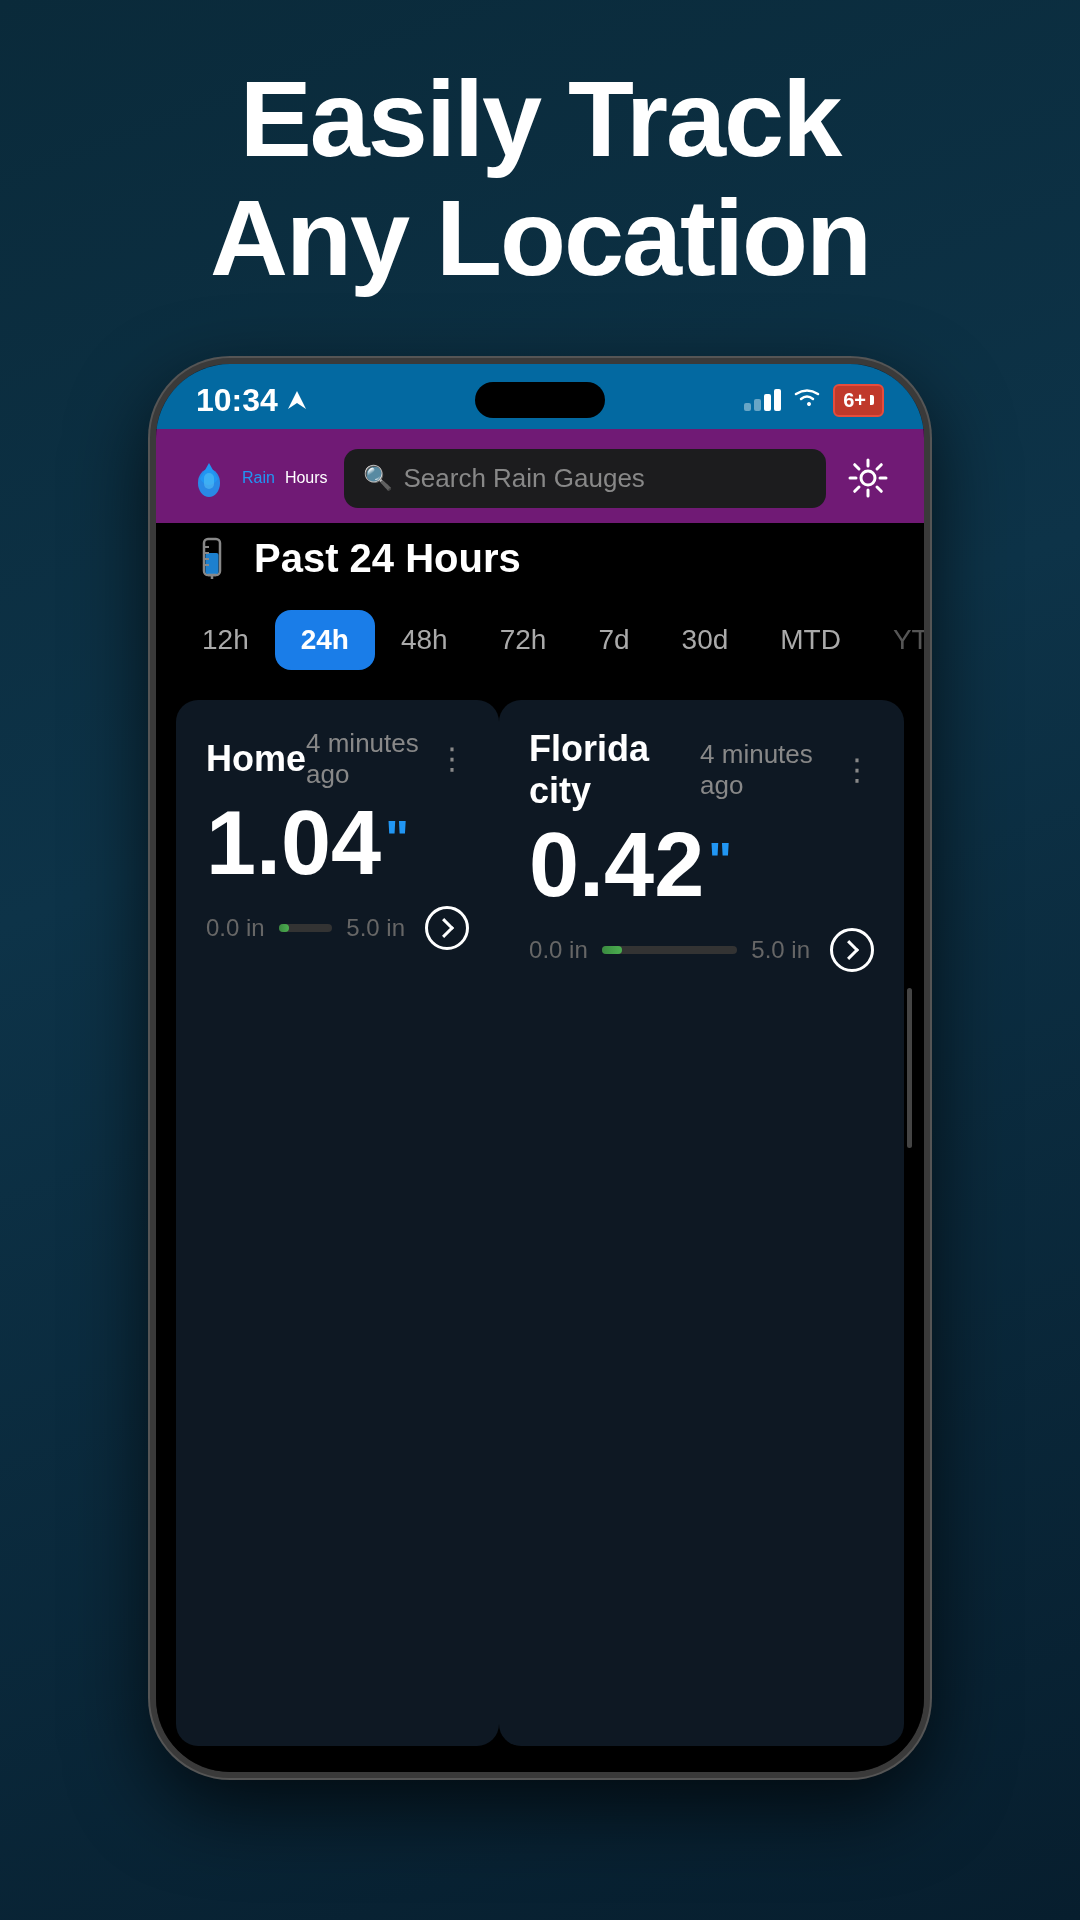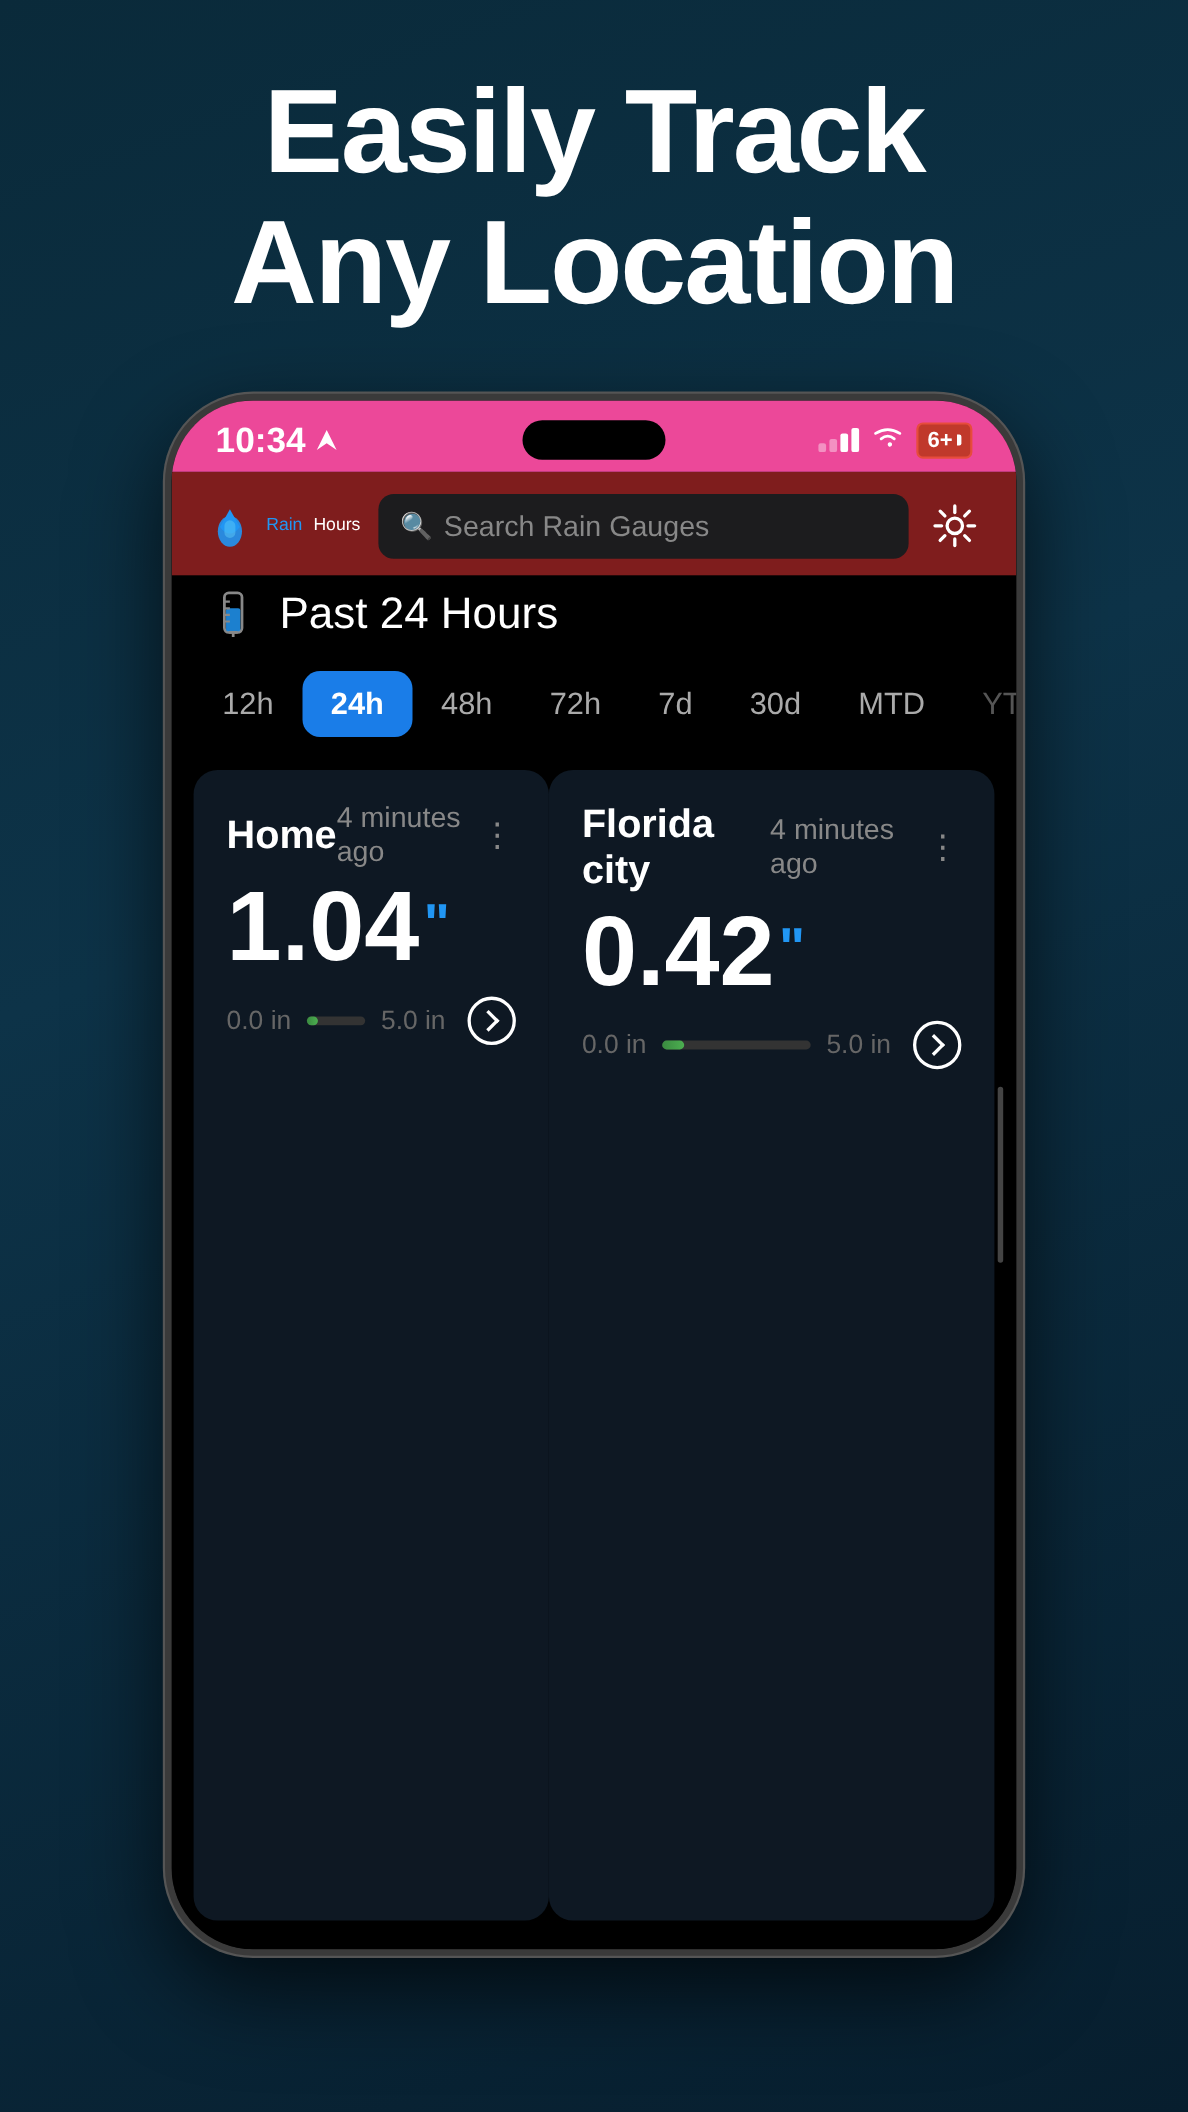--- a/index.html
+++ b/index.html
@@ -62,21 +62,21 @@
       right: -10px;
       top: 240px;
       width: 6px;
       height: 120px;
       background: #3a3a3a;
       border-radius: 0 3px 3px 0;
     }
 
     
     .phone-top-bar {
-      background: #ec4899;
+      background: #0369a1;
       padding: 18px 40px 10px;
       display: flex;
       align-items: center;
       justify-content: space-between;
       flex-shrink: 0;
     }
 
     .dynamic-island {
       position: absolute;
       top: 18px;
@@ -148,21 +148,21 @@
       flex-direction: column;
       overflow: hidden;
     }
 
     
     .app-header {
       padding: 20px 30px 15px;
       display: flex;
       align-items: center;
       gap: 16px;
-      background: #7f1d1d;
+      background: #701a75;
     }
 
     .app-logo {
       display: flex;
       align-items: center;
       gap: 10px;
     }
 
     .logo-icon {
       width: 46px;
@@ -219,21 +219,21 @@
     }
 
     .gauge-icon {
       width: 52px;
       height: 52px;
     }
 
     .section-title {
       color: #fff;
       font-size: 40px;
-      font-weight: 400;
+      font-weight: 700;
     }
 
     
     .time-tabs {
       padding: 10px 20px 20px;
       display: flex;
       align-items: center;
       gap: 0;
       overflow: hidden;
     }

